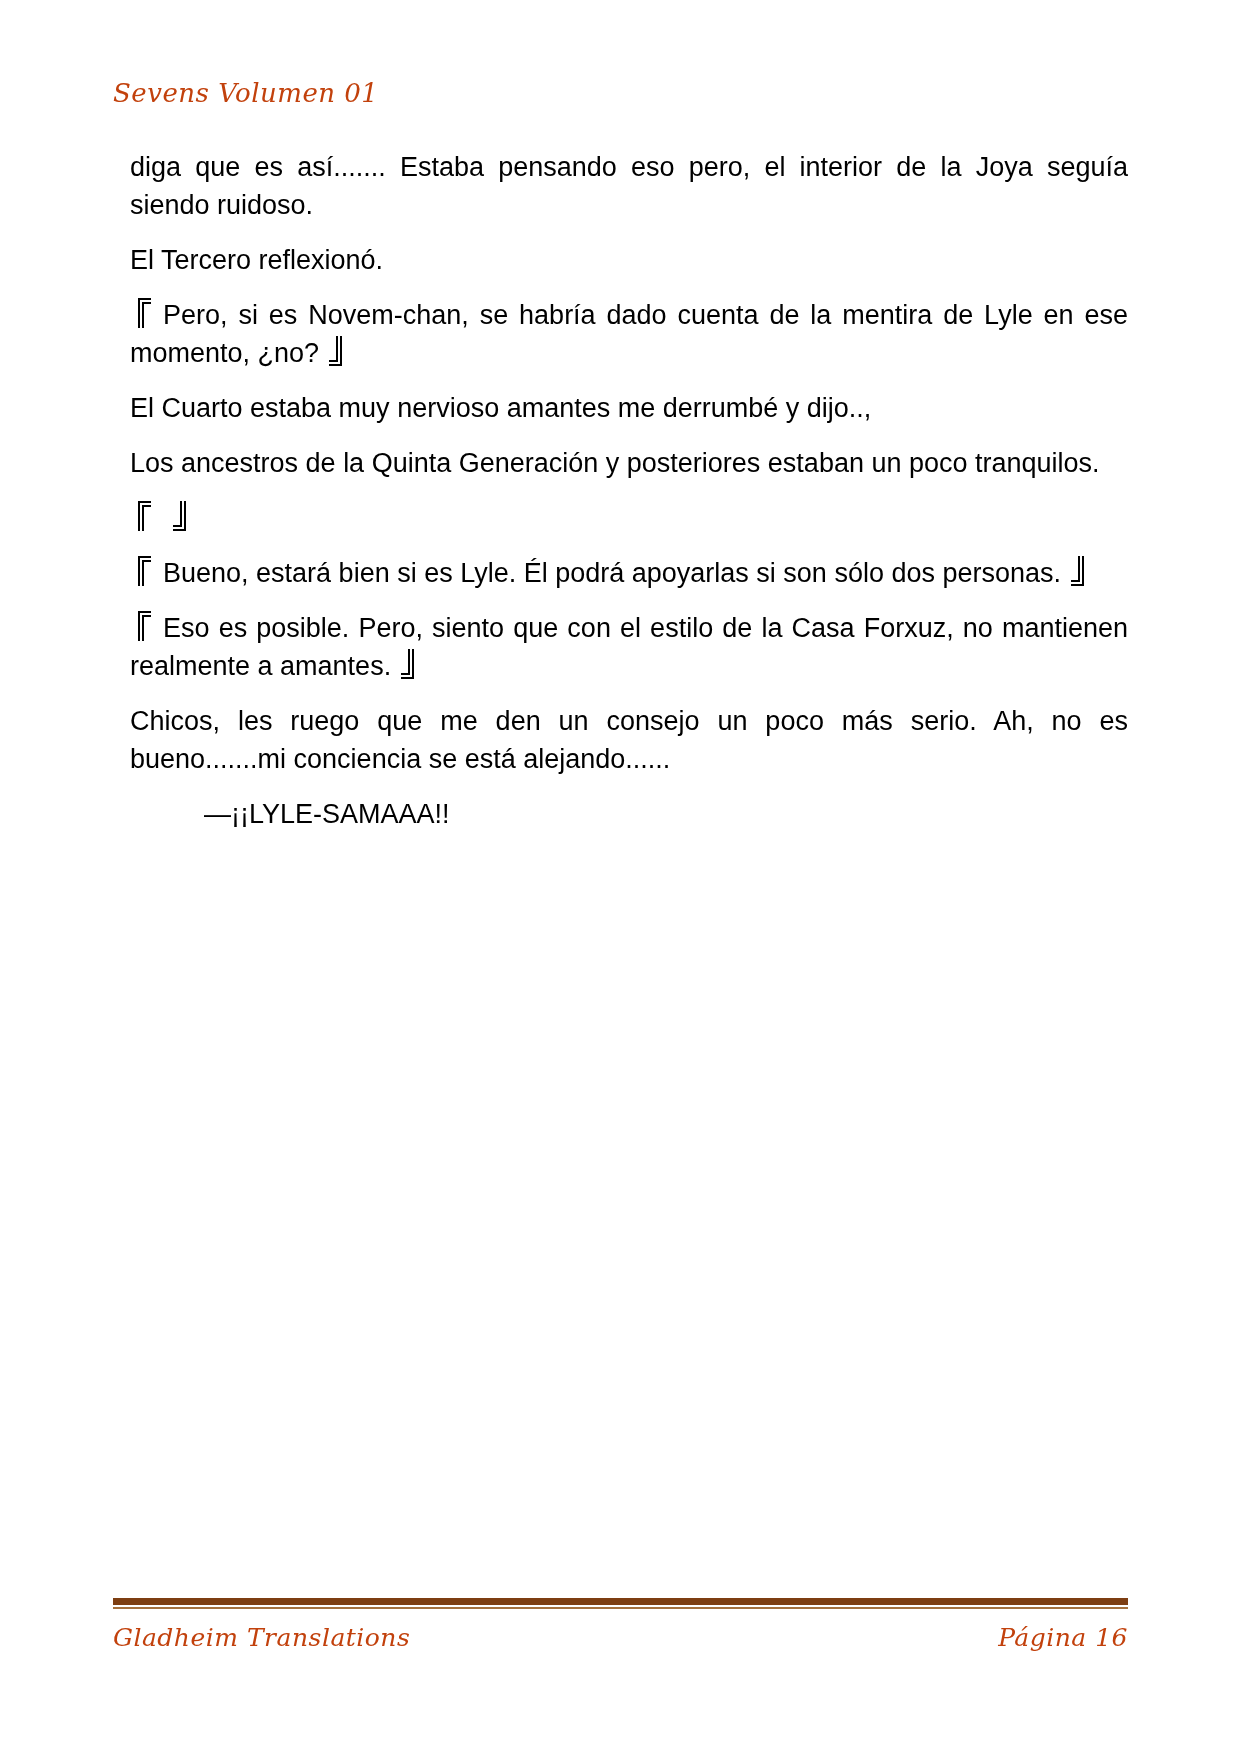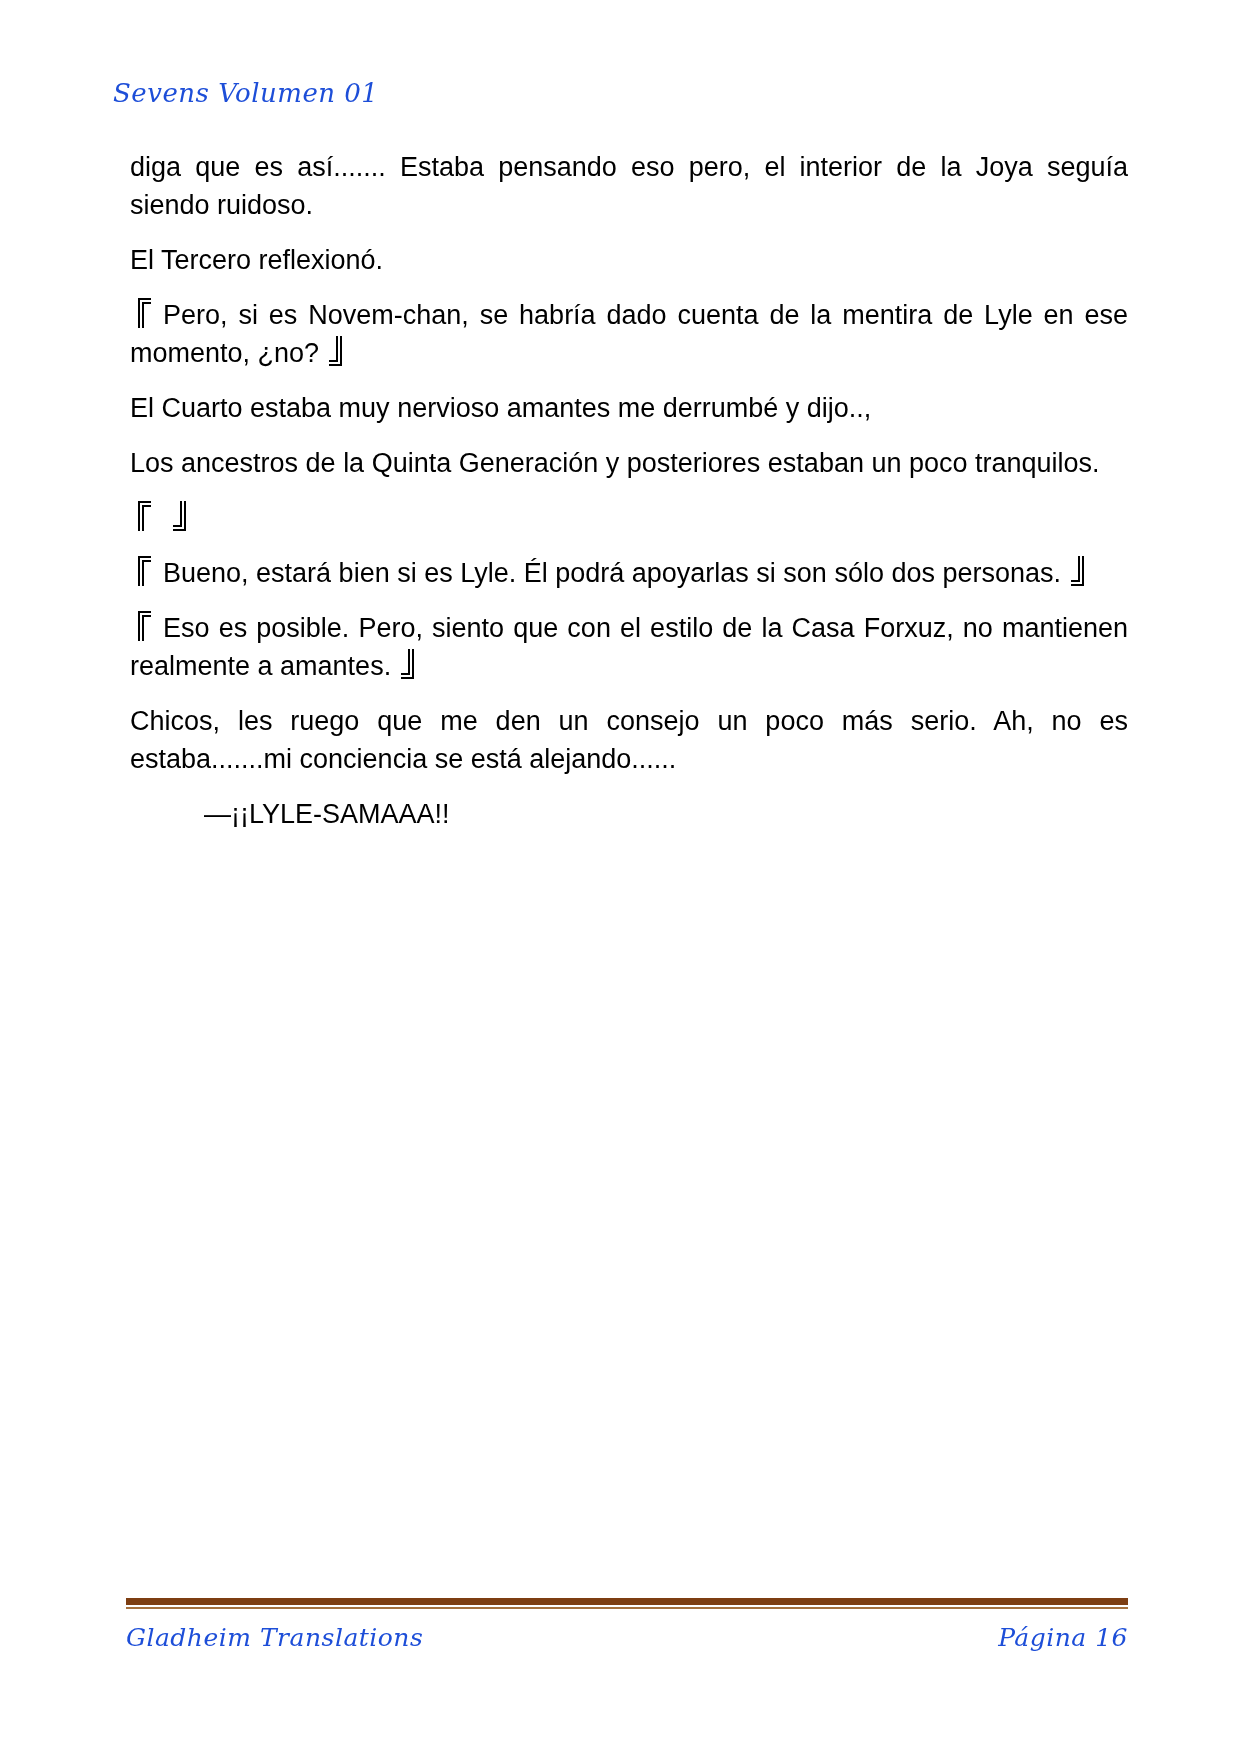--- a/index.html
+++ b/index.html
@@ -21,21 +21,21 @@
     overflow: hidden;
   }
   
   .header {
     height: 34px;
   }
   .script-text {
     font-family: "DejaVu Serif", serif;
     font-style: italic;
     font-size: 26px;
-    color: #1d4ed8;
+    color: #c2410c;
     letter-spacing: 0.5px;
   }
   
   .doc-body {
     margin-top: 36px;
     font-size: 27px;
     line-height: 38px;
     text-align: justify;
   }
   .para {
@@ -67,21 +67,20 @@
     border-bottom: 6px double #000000;
     border-right: 6px double #000000;
     margin-left: 10px;
   }
   
   .footer {
     position: absolute;
     left: 113px;
     right: 113px;
     top: 1598px;
-    margin-left: 13px;
   }
   .footer-rule {
     box-sizing: content-box;
     height: 2px;                     
     border-top: 7px solid #7d3e12;   
     border-bottom: 2px solid #a5713e;
   }
   .footer-row {
     display: flex;
     justify-content: space-between;
@@ -113,21 +112,21 @@
 
 
     <p class="para">Los ancestros de la Quinta Generación y posteriores estaban un poco tranquilos.</p>
 
     <p class="para quote"><span class="qbr qo"></span><span class="qbr qc"></span></p>
 
     <p class="para quote"><span class="qbr qo"></span><span>Bueno, estará bien si es Lyle. Él podrá apoyarlas si son sólo dos personas.</span><span class="qbr qc"></span></p>
 
     <p class="para quote"><span class="qbr qo"></span><span>Eso es posible. Pero, siento que con el estilo de la Casa Forxuz, no mantienen realmente a amantes.</span><span class="qbr qc"></span></p>
 
-    <p class="para">Chicos, les ruego que me den un consejo un poco más serio. Ah, no es estaba.......mi conciencia se está alejando......</p>
+    <p class="para">Chicos, les ruego que me den un consejo un poco más serio. Ah, no es bueno.......mi conciencia se está alejando......</p>
 
     <p class="para shout">—¡¡LYLE-SAMAAA!!</p>
 
   </div>
 
   <div class="footer">
     <div class="footer-rule"></div>
     <div class="footer-row">
       <span class="script-text">Gladheim Translations</span>
       <span class="script-text">Página 16</span>

